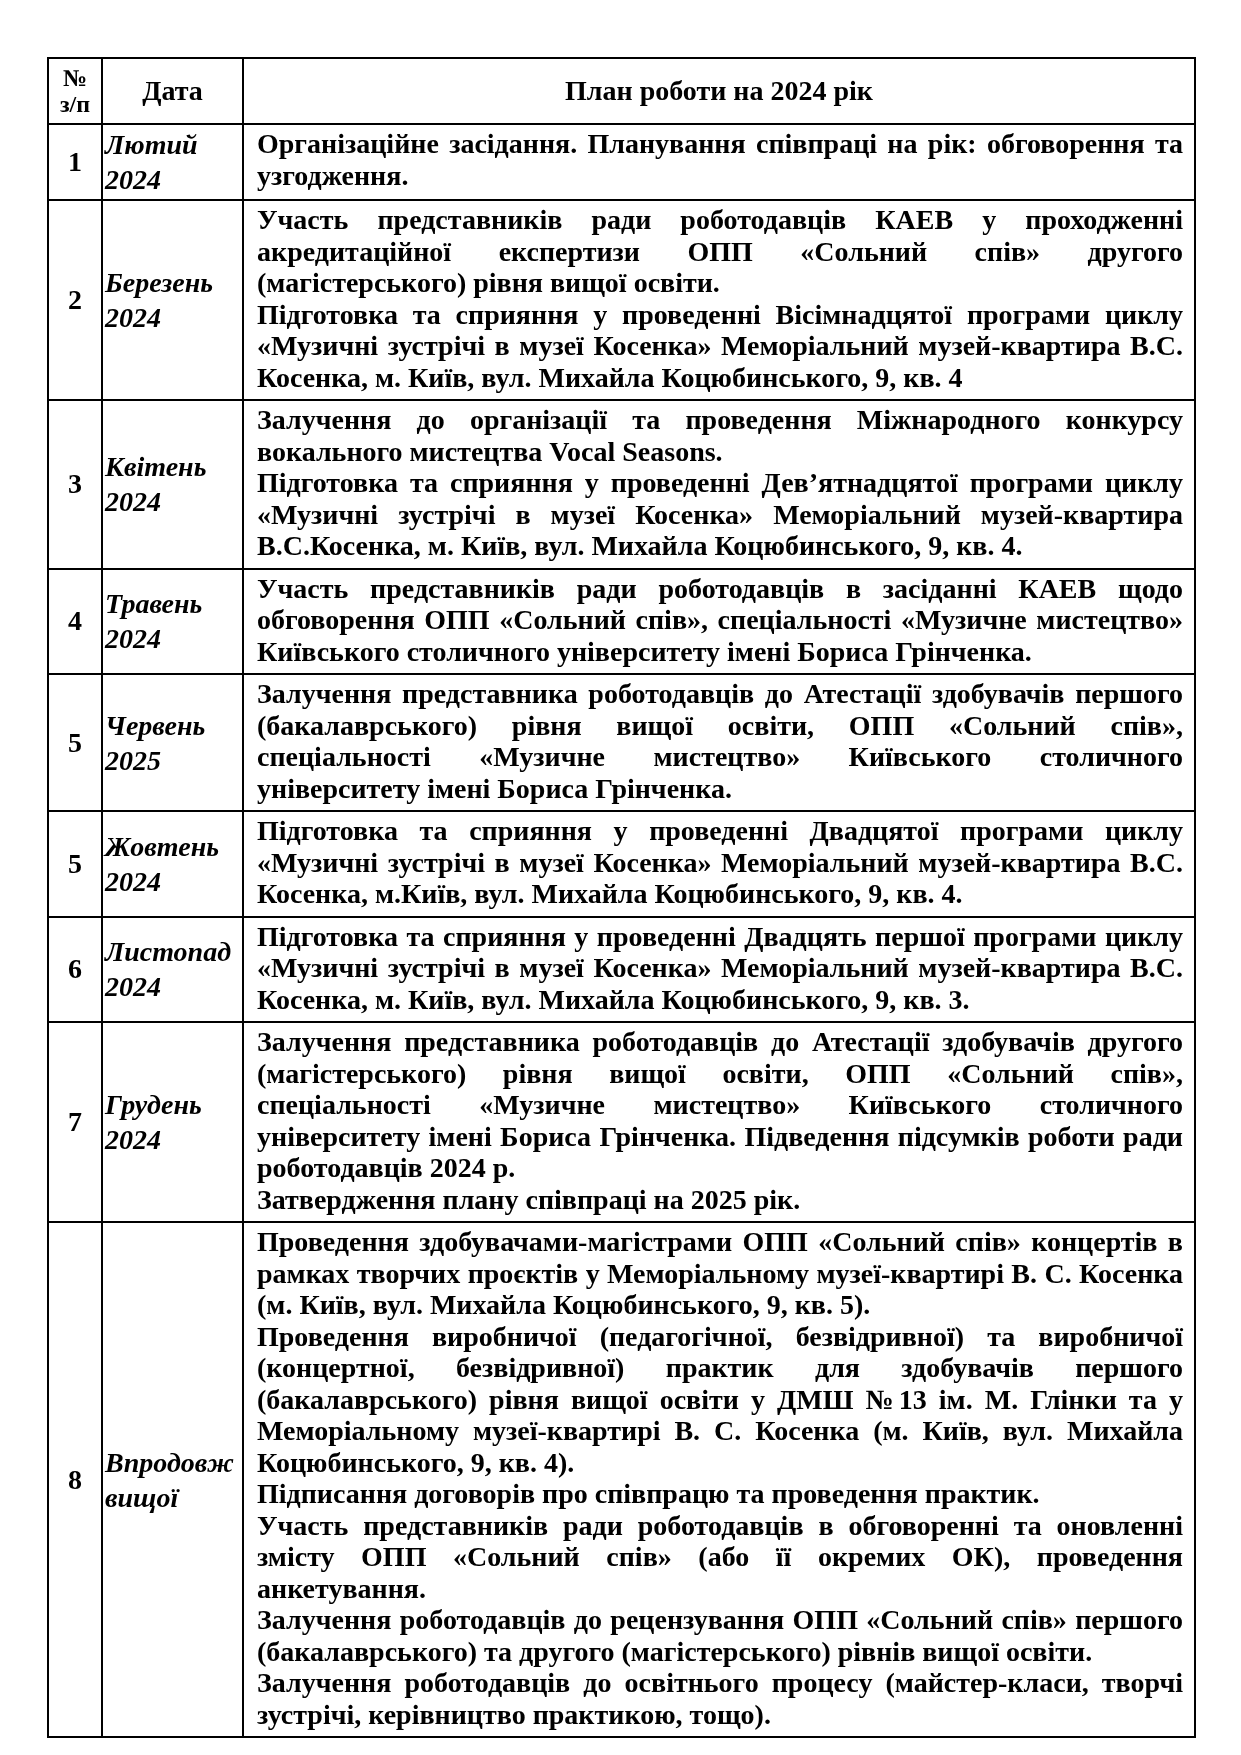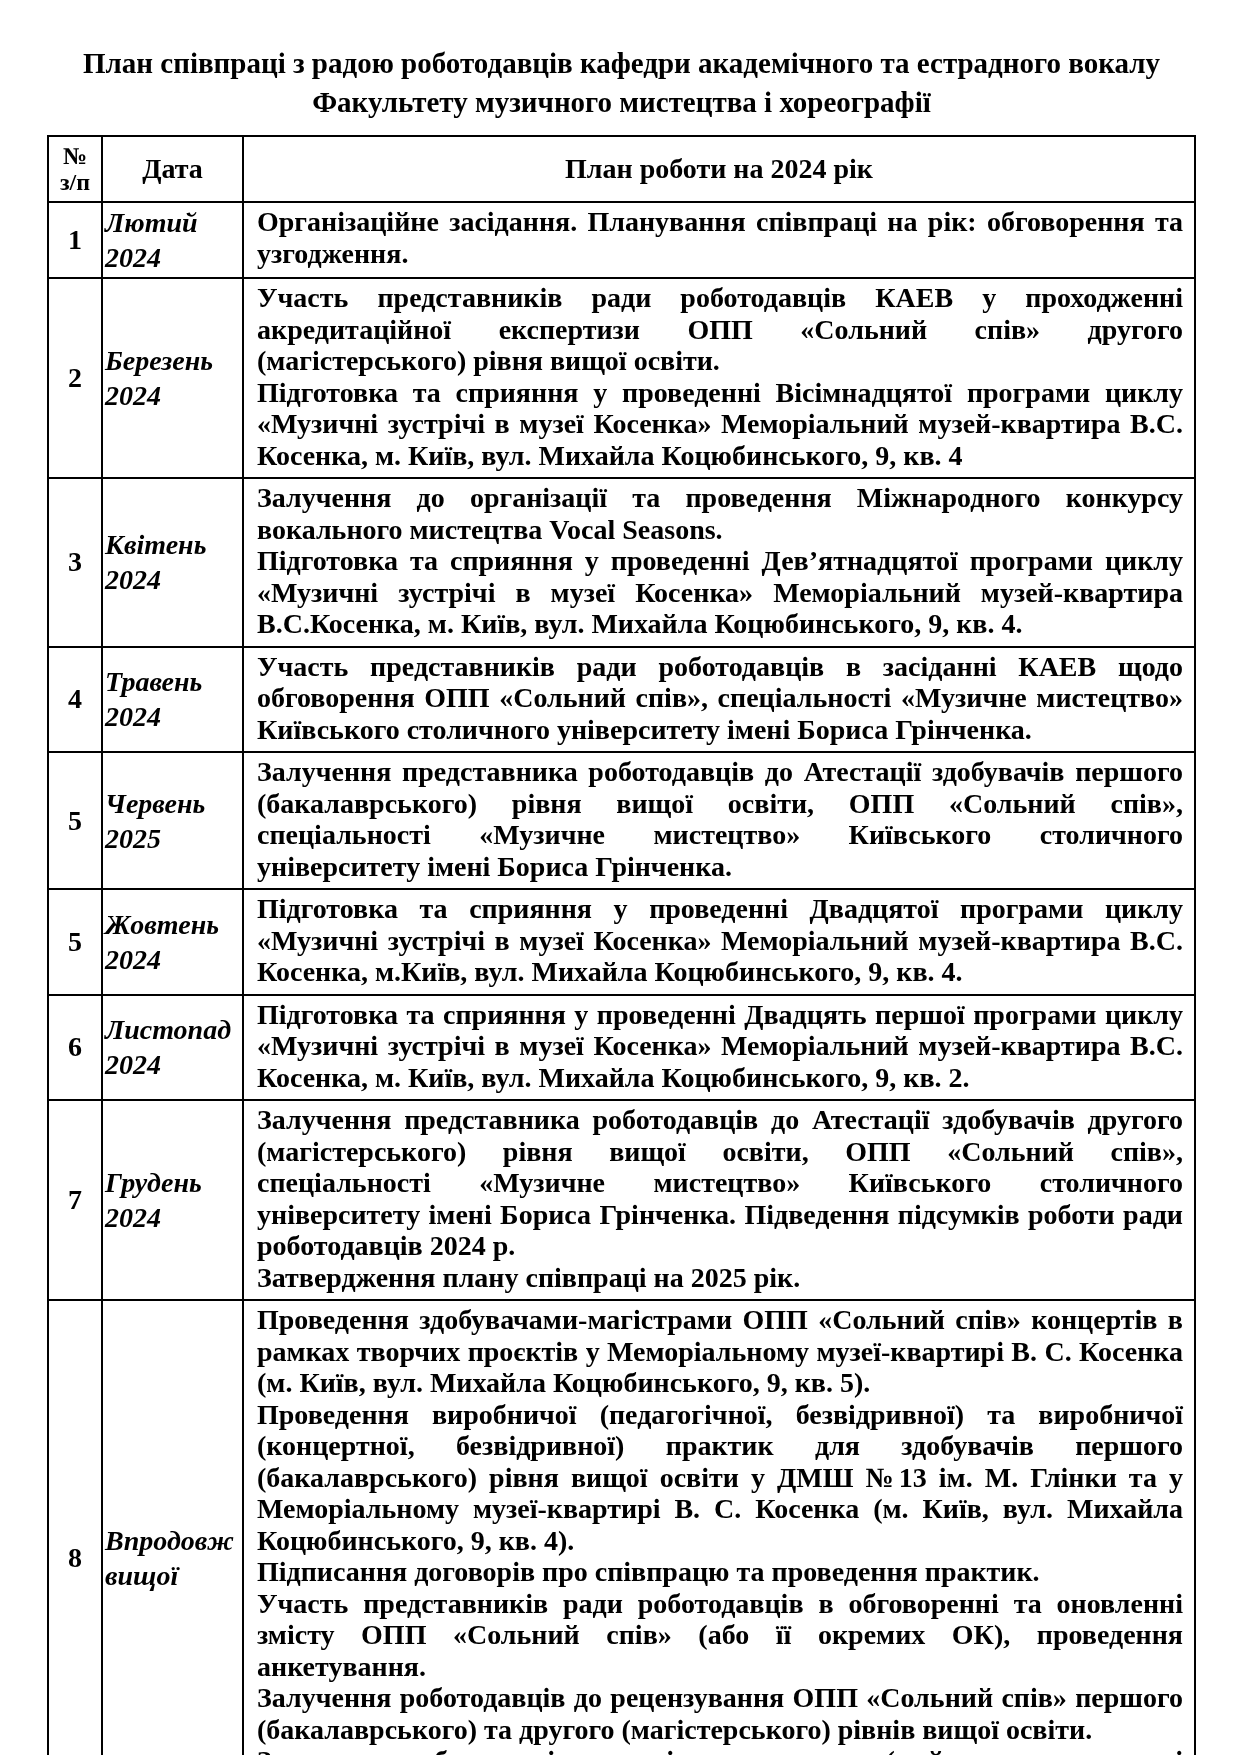--- a/index.html
+++ b/index.html
@@ -66,24 +66,20 @@
     padding: 3px 11px 6px 13px;
     font-weight: bold;
   }
   td.c-plan p { margin: 0; }
 </style>
 </head>
 <body>
 
 <div class="page">
 
-  <h1 class="doc-title">
-    <span class="t-line">План співпраці з радою роботодавців кафедри академічного та естрадного вокалу</span>
-    <span class="t-line">Факультету музичного мистецтва і хореографії</span>
-  </h1>
 
   <table class="plan-table">
     <colgroup>
       <col class="col-num">
       <col class="col-date">
       <col class="col-plan">
     </colgroup>
     <thead>
       <tr>
         <th class="h-num">
@@ -164,21 +160,21 @@
         </td>
       </tr>
 
       <tr>
         <td class="c-num">6</td>
         <td class="c-date">
           <div>Листопад</div>
           <div>2024</div>
         </td>
         <td class="c-plan">
-          <p>Підготовка та сприяння у проведенні Двадцять першої програми циклу «Музичні зустрічі в музеї Косенка» Меморіальний музей-квартира В.С. Косенка, м. Київ, вул. Михайла Коцюбинського, 9, кв. 2.</p>
+          <p>Підготовка та сприяння у проведенні Двадцять першої програми циклу «Музичні зустрічі в музеї Косенка» Меморіальний музей-квартира В.С. Косенка, м. Київ, вул. Михайла Коцюбинського, 9, кв. 3.</p>
         </td>
       </tr>
 
       <tr>
         <td class="c-num">7</td>
         <td class="c-date">
           <div>Грудень</div>
           <div>2024</div>
         </td>
         <td class="c-plan">

